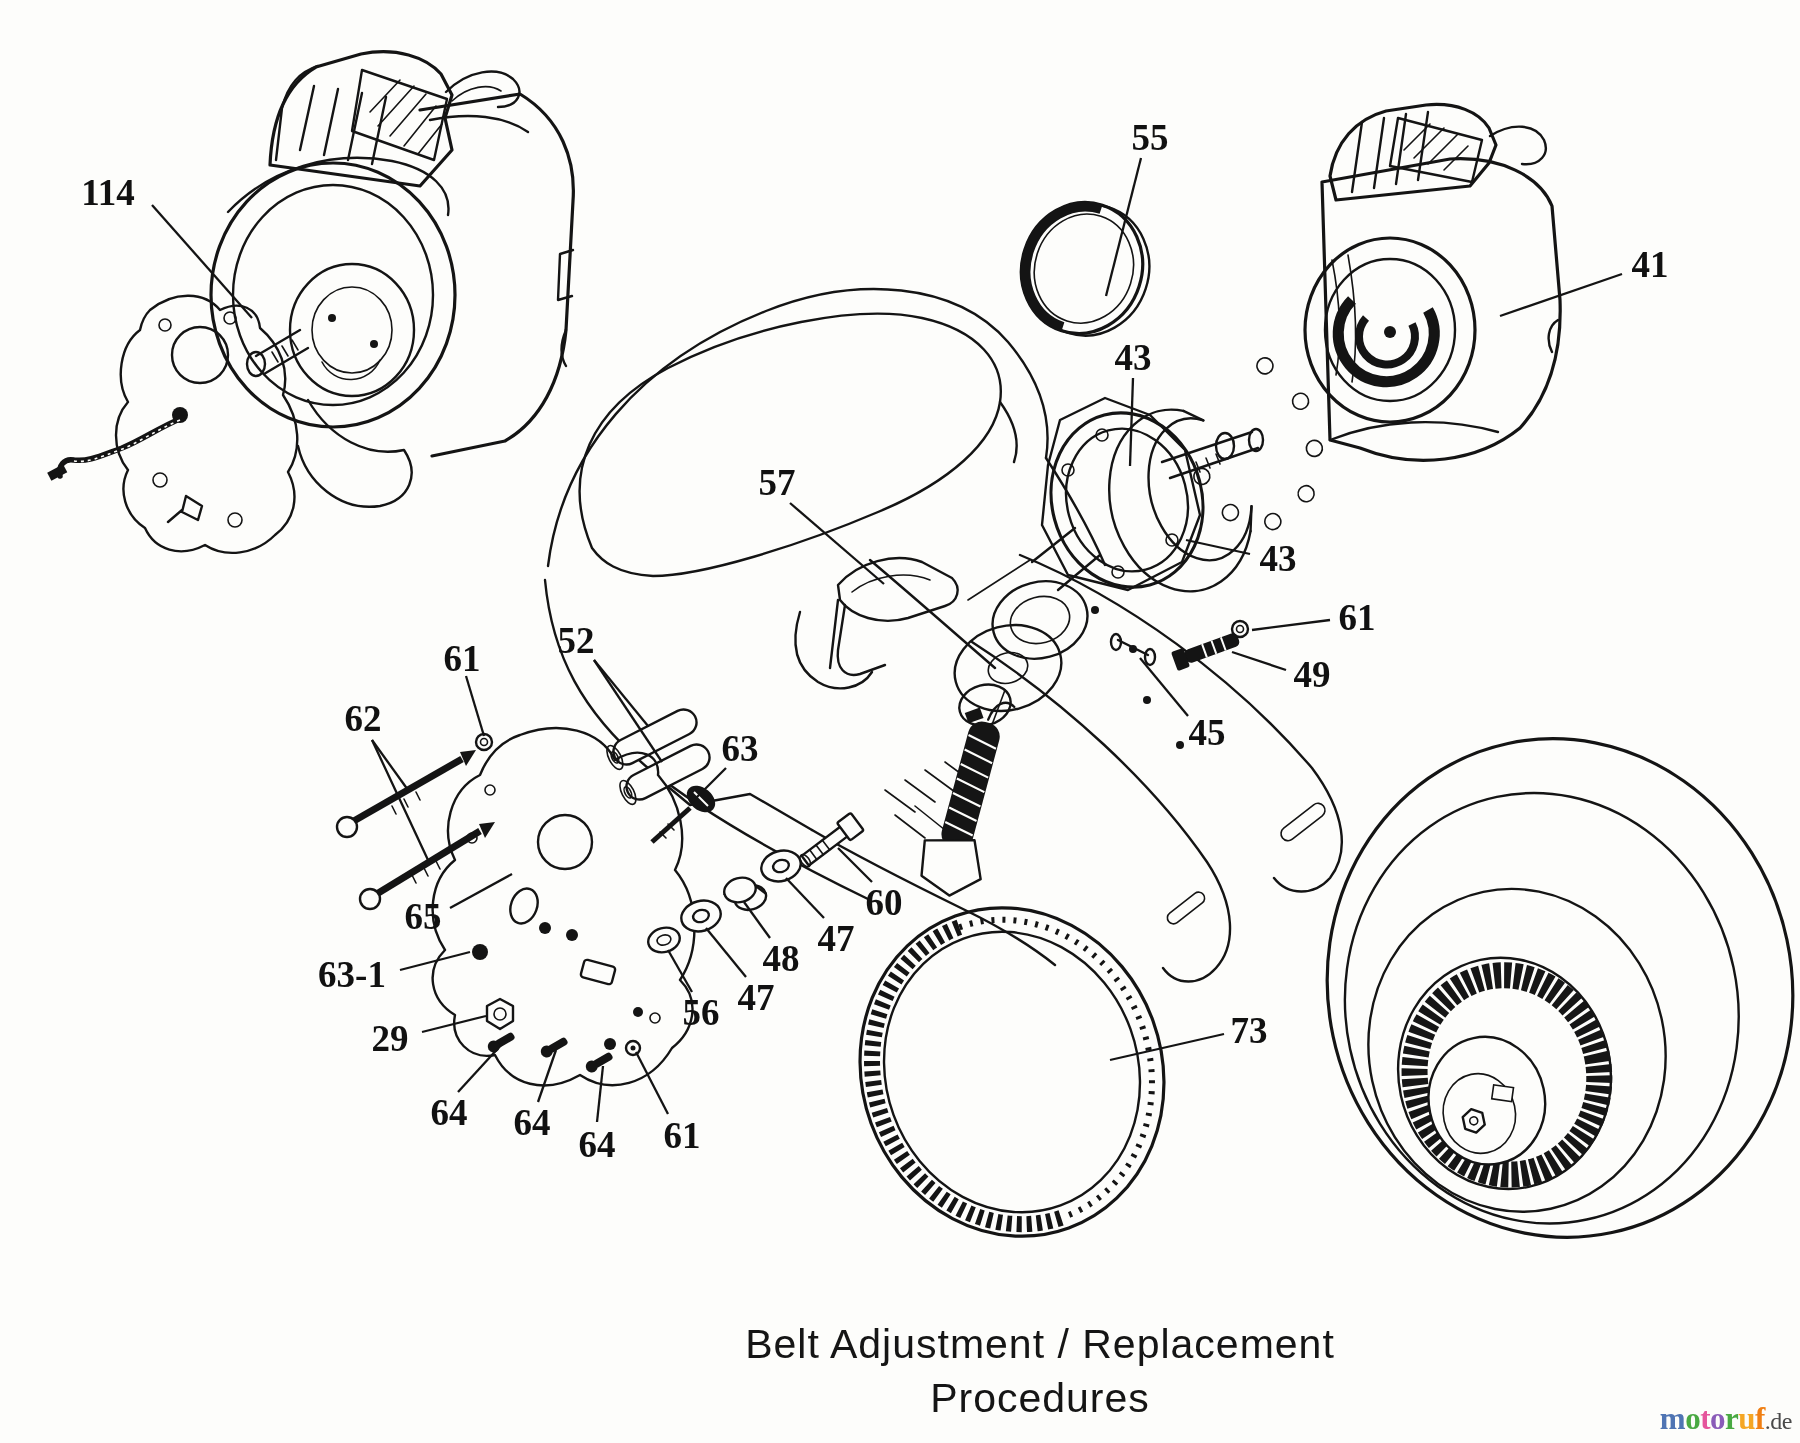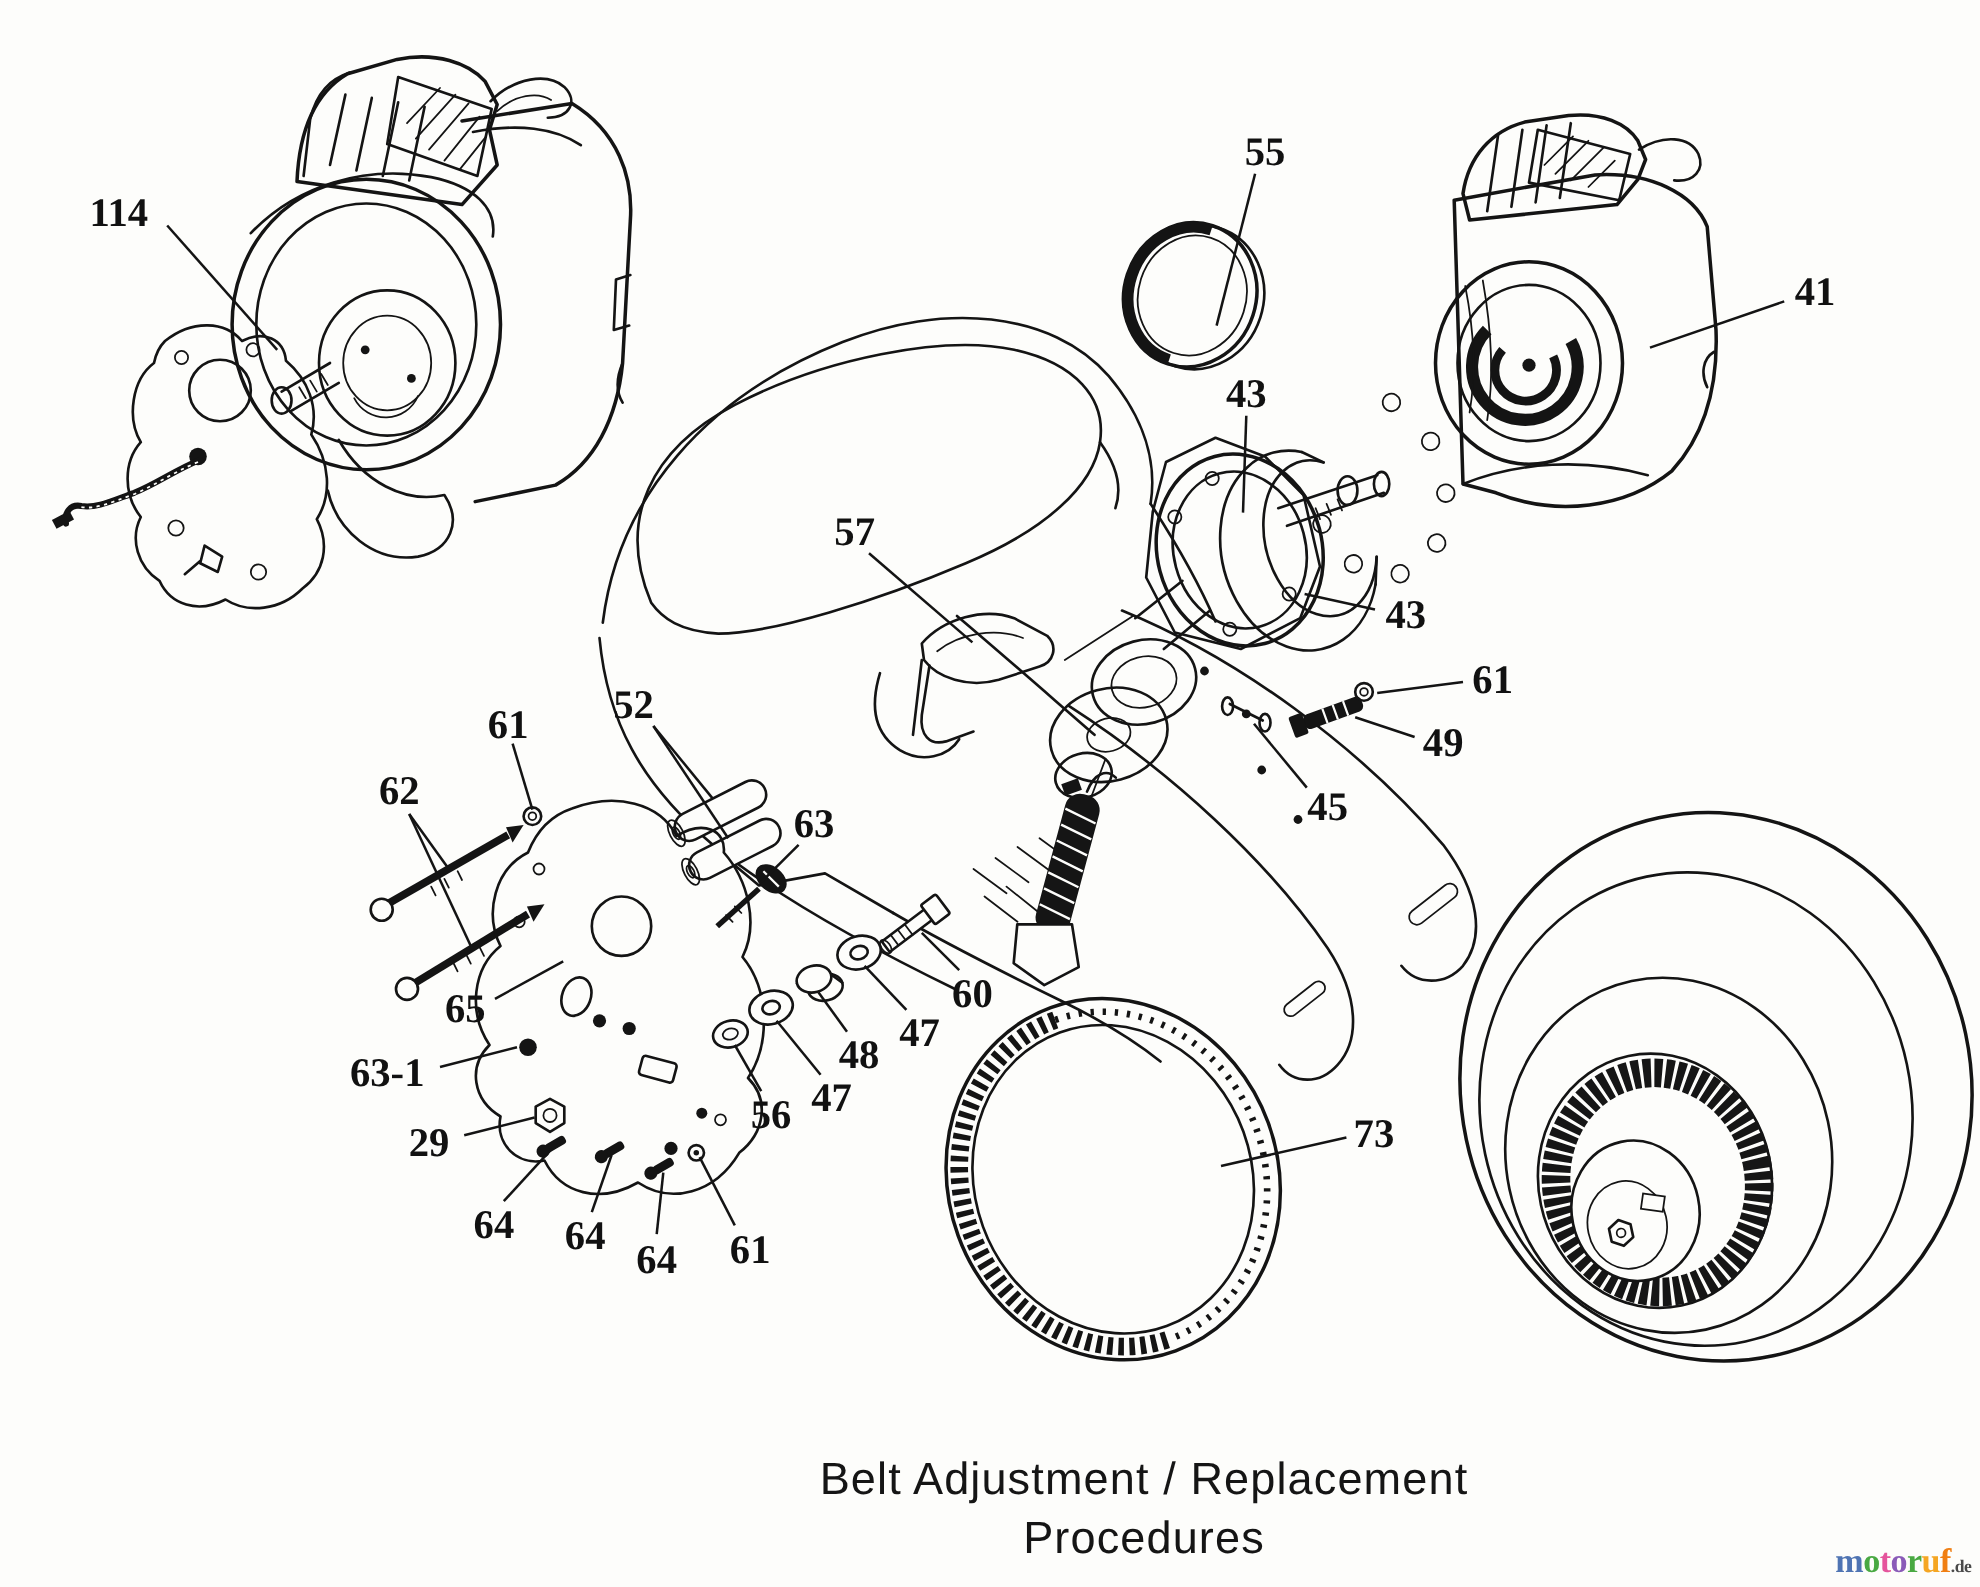--- a/index.html
+++ b/index.html
@@ -11,21 +11,21 @@
   .ln1{stroke:#141414;stroke-width:1.6;fill:none;stroke-linecap:round;}
   .fillb{fill:#141414;stroke:none;}
   .wfill{fill:#fdfdfb;}
   .part-label{font-family:"Liberation Serif", serif;font-weight:700;font-size:37px;fill:#111;
               text-anchor:middle;}
   .leader{stroke:#141414;stroke-width:2.3;fill:none;}
   .caption{font-family:"Liberation Sans", sans-serif;font-size:41px;fill:#151515;
            text-anchor:middle;letter-spacing:1px;}
   #logo{position:absolute;right:8px;bottom:6px;font-family:"Liberation Serif", serif;
         font-weight:700;font-size:31px;letter-spacing:-0.5px;}
-  #logo .suffix{font-size:16px;font-weight:700;}
+  #logo .suffix{font-size:24px;font-weight:400;}
 </style>
 </head>
 <body>
 
 <div id="stage">
 <svg width="1800" height="1443" viewBox="0 0 1800 1443" xmlns="http://www.w3.org/2000/svg">
 
   <g>
 
     <path class="ln3" d="M 270,165 C 272,118 287,84 316,67 L 361,54 C 396,47 426,57 441,74 L 452,95 L 445,118 L 452,150 L 420,186 L 270,165 Z"></path>

